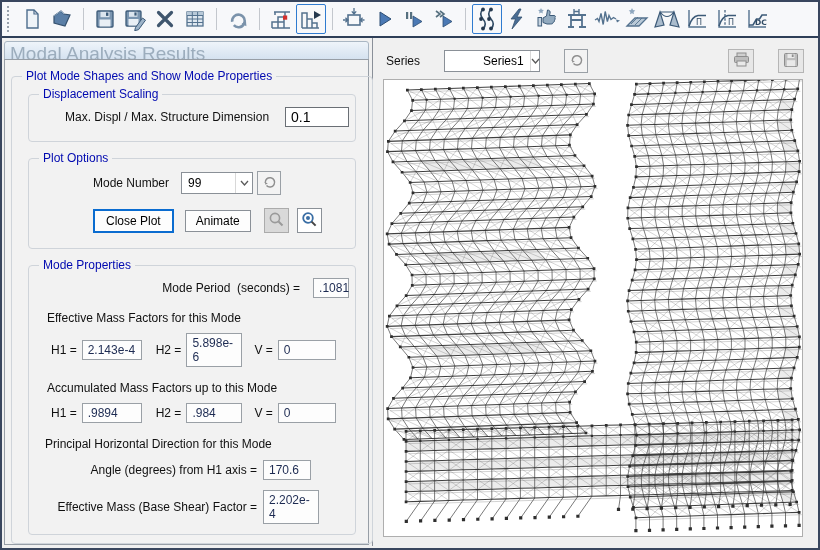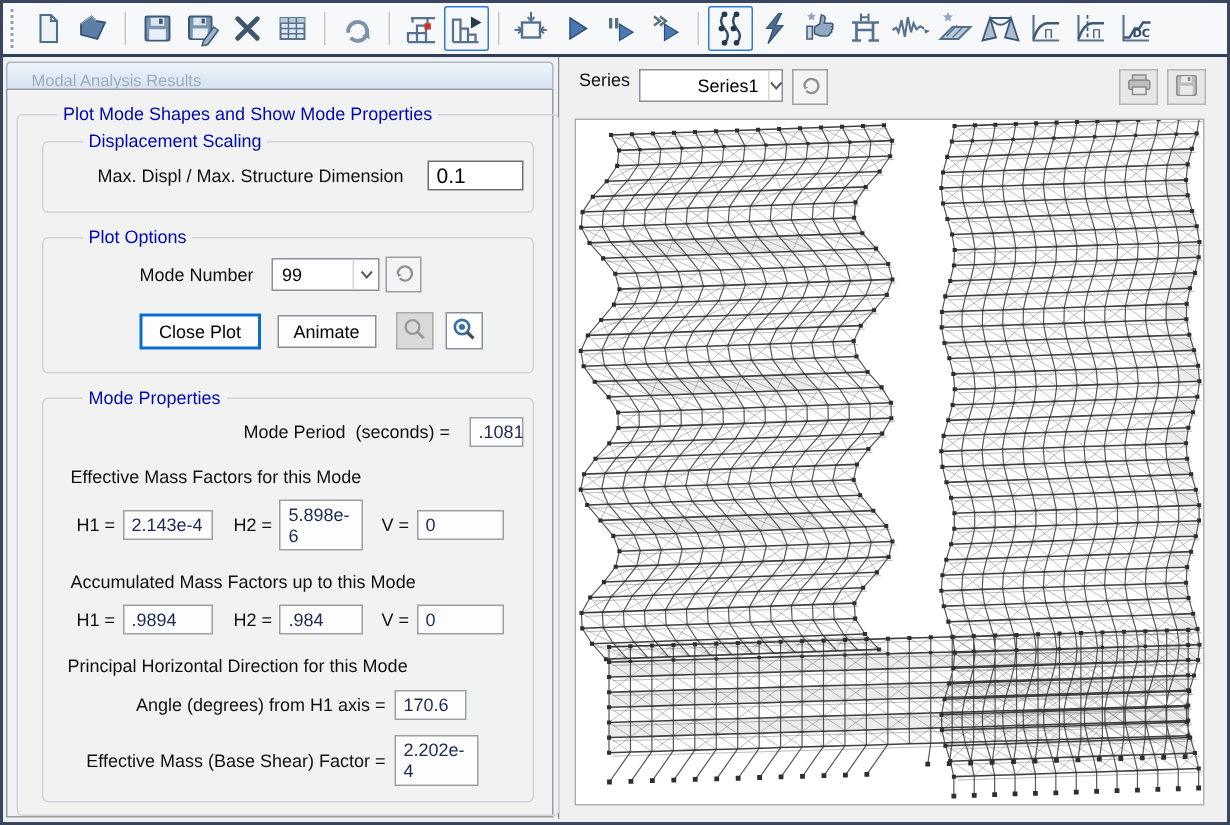--- a/index.html
+++ b/index.html
@@ -15,53 +15,53 @@
   .grip{width:4px;height:26px;border-left:2px dotted #98a1ac;margin:0 6px 0 2px;}
   .tbtn{width:30px;height:30px;display:flex;align-items:center;justify-content:center;
     border:1px solid transparent;border-radius:2px;flex:0 0 auto;background:transparent;padding:0;}
   .tbtn.selected{border:1px solid #2f7bd0;}
   .tsep{width:1px;height:22px;background:#c3c7cd;margin:0 6px;flex:0 0 auto;}
   .tbtn svg{display:block;}
   
   .main{display:flex;height:calc(100% - 38px);}
   .left-panel{width:371px;flex:0 0 371px;border-right:1px solid #8a9099;
     display:flex;flex-direction:column;background:#f0f0f0;}
-  .ptitle{margin:3px 3px 0 2px;height:19px;line-height:24px;padding-left:16px;
+  .ptitle{margin:3px 3px 0 2px;height:19px;line-height:24px;padding-left:5px;
     background:linear-gradient(#eef4fa,#d5e2f0);border:1px solid #a9b6c3;
-    border-radius:3px 3px 0 0;color:#9cadbd;font-size:11px;}
+    border-radius:3px 3px 0 0;color:#9cadbd;font-size:19px;}
   .tabwrap{flex:1;display:flex;flex-direction:column;margin:0 3px 3px 2px;}
   .tabbar{display:flex;margin:11px 0 0 7px;position:relative;z-index:2;}
   .tab{font-size:12px;color:#111;padding:4px 11px 4px;background:#eeeeee;
     border:1px solid #979ea6;border-bottom:none;border-radius:2px 2px 0 0;margin-right:1px;cursor:default;}
   .tab.active{background:#f3f3f3;padding:5px 13px 5px;margin-top:-2px;border-color:#8d949c;}
   .tabcontent{flex:1;border:1px solid #979ea6;margin-top:-1px;background:#f2f2f2;
     padding-top:9px;position:relative;z-index:1;}
   fieldset{border:1px solid #cfd4da;border-radius:4px;margin:0 10px;padding:0 6px 6px;}
-  legend{font-size:12px;color:#0009b0;padding:0 4px;margin-left:20px;}
+  legend{font-size:12px;color:#0009b0;padding:0 4px;margin-left:4px;}
   .lbl{font-size:12px;color:#101010;white-space:pre;}
   .row{display:flex;align-items:center;}
   .valbox{display:inline-block;border:1px solid #9aa0a6;background:#fdfdfd;color:#1d2b52;
     font-size:12px;padding:2px 5px;min-height:13px;}
   .editbox{border:1px solid #6a6f75;background:#fff;color:#000;font-size:14px;
     padding:2px 5px;width:64px;height:20px;font-family:"Liberation Sans",sans-serif;}
   .combo{display:inline-flex;align-items:center;border:1px solid #8a9097;background:#fff;
     height:22px;font-size:12px;}
   .combo .cval{padding:0 6px;flex:1;color:#000;}
   .combo .chev{width:17px;display:flex;align-items:center;justify-content:center;border-left:1px solid #d8d8d8;height:100%;}
   .iconbtn{width:24px;height:24px;border:1px solid #9aa0a6;background:#f3f3f3;
     display:inline-flex;align-items:center;justify-content:center;padding:0;}
   .btn{font-size:12px;background:#fdfdfd;border:1px solid #8a9097;padding:3px 10px;
     font-family:"Liberation Sans",sans-serif;color:#000;}
   .btn.primary{border:2px solid #0a6cd0;padding:3px 11px;}
   .magbtn{width:25px;height:25px;display:inline-flex;align-items:center;justify-content:center;padding:0;}
   .magbtn.dim{background:#d9d9d9;border:1px solid #ababab;}
   .magbtn.lit{background:#fff;border:1px solid #8a9097;}
   
   .right-panel{flex:1;display:flex;flex-direction:column;background:#f0f0f0;}
-  .rheader{height:38px;display:flex;padding:8px 14px 0 13px;gap:6px;}
+  .rheader{height:38px;display:flex;align-items:center;padding:8px 14px 0 13px;gap:24px;}
   .rheader .lbl{white-space:normal;}
   .gbtn{width:26px;height:24px;background:#e7e7e7;border:1px solid #b5b5b5;
     display:inline-flex;align-items:center;justify-content:center;padding:0;}
   .plot{flex:1;margin:3px 15px 9px 10px;background:#fff;border:1px solid #aeaeae;
     position:relative;overflow:hidden;}
   .plot svg{position:absolute;inset:0;width:100%;height:100%;}
 </style>
 </head>
 <body>
 

